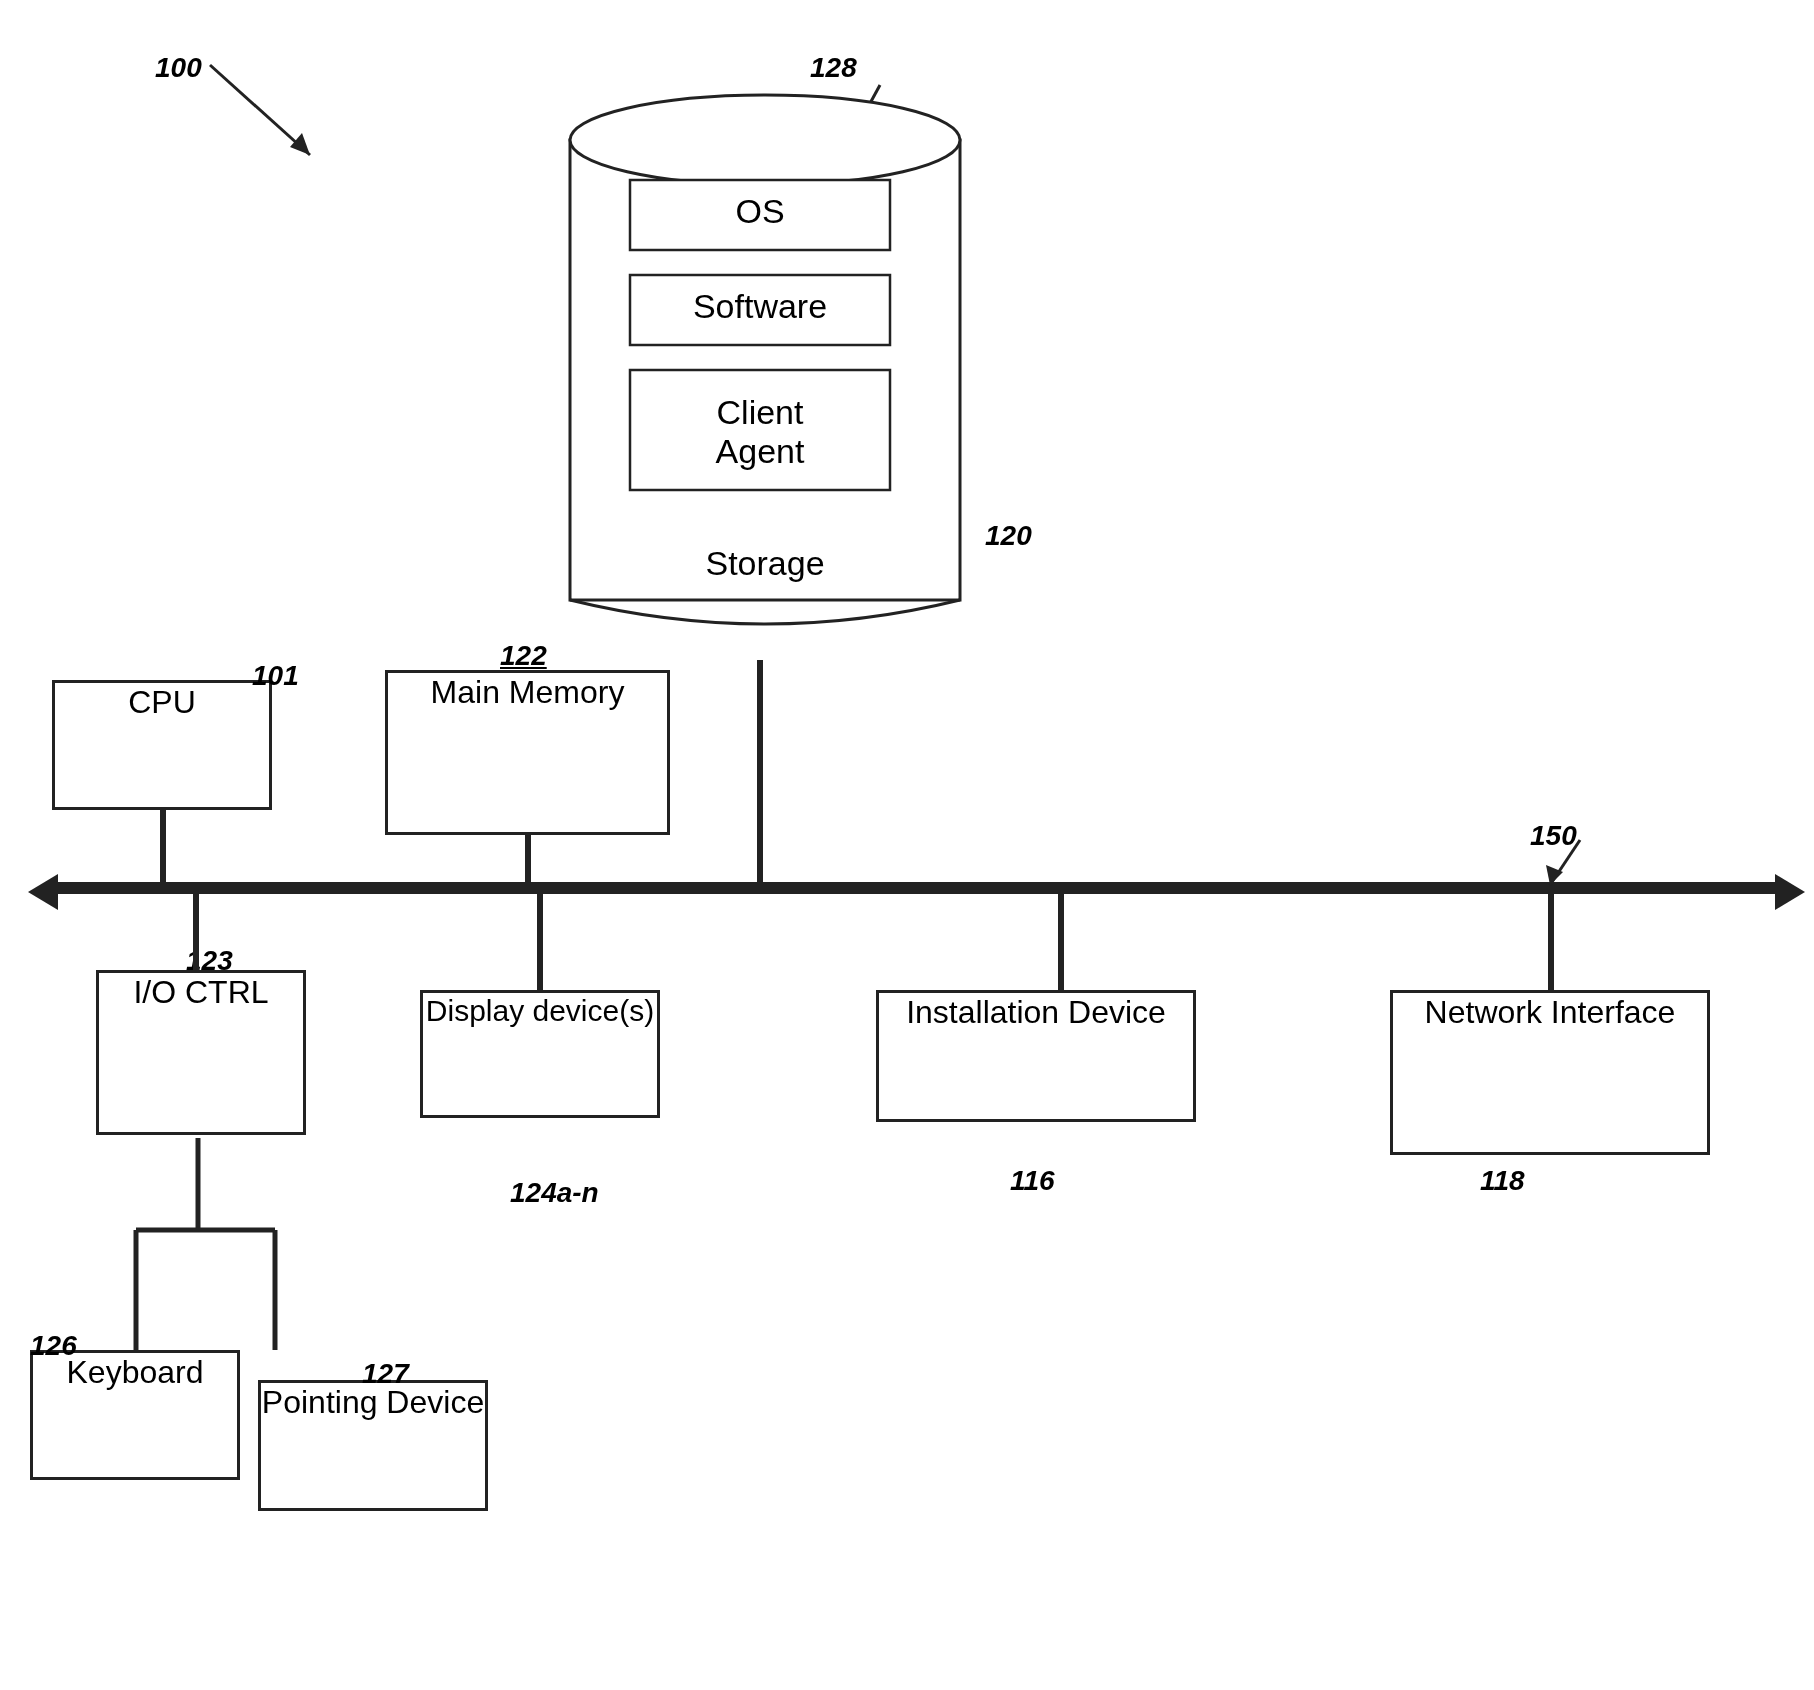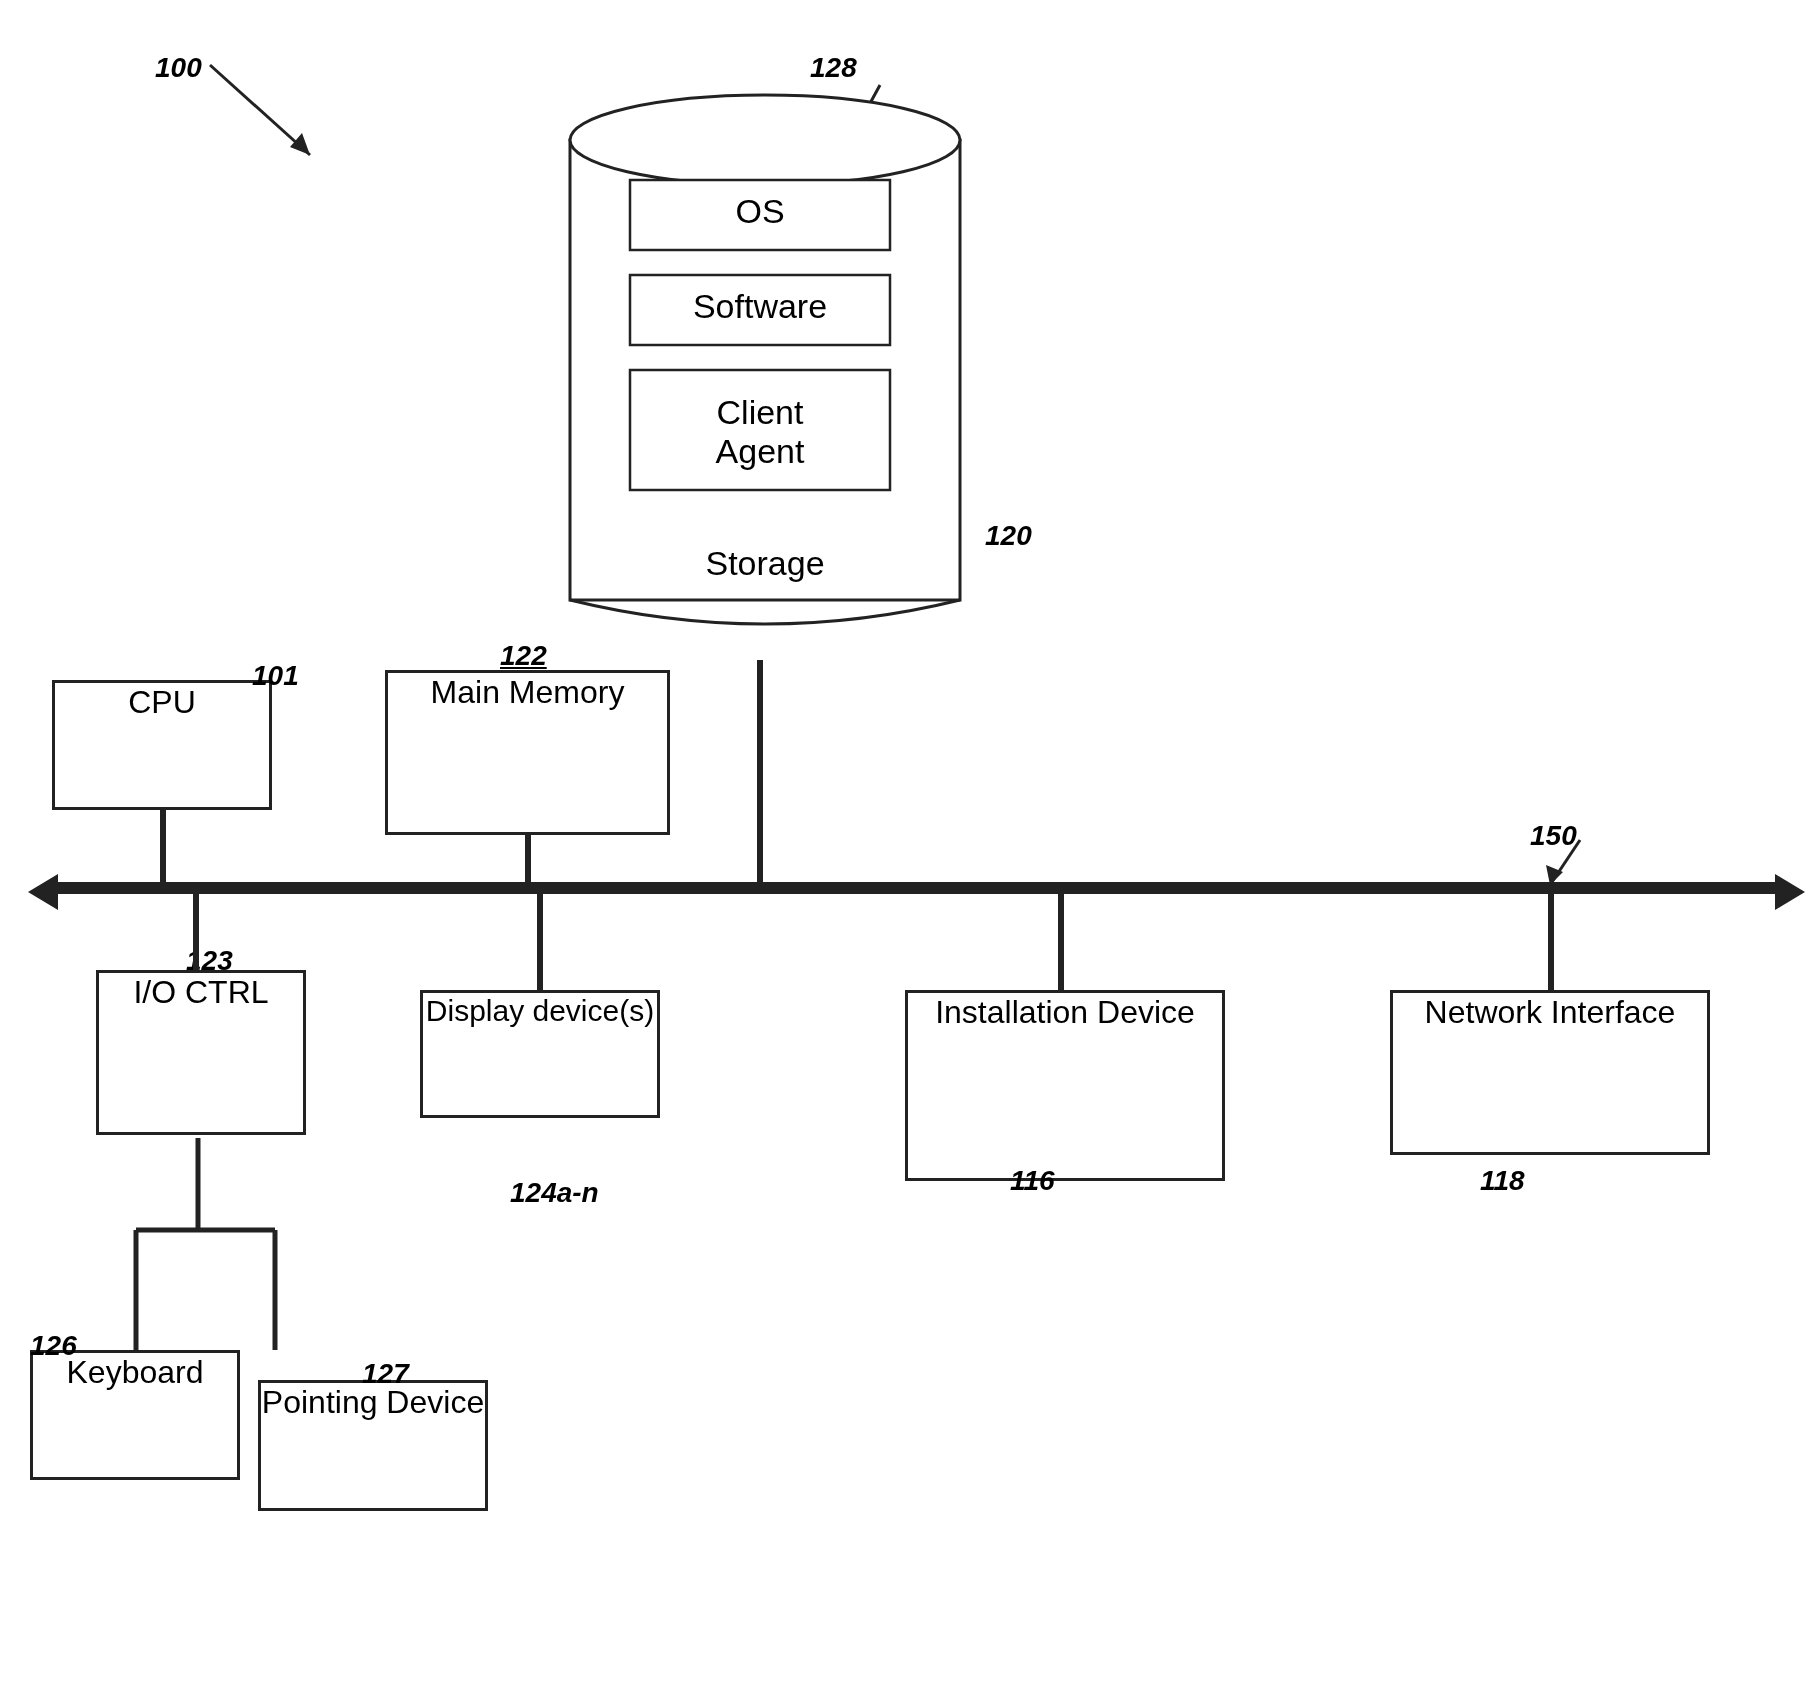--- a/index.html
+++ b/index.html
@@ -143,21 +143,21 @@
   <div class="connector" style="left:193px; top:894px; width:6px; height:78px;"></div>
 
   <div class="box" style="left:420px; top:990px; width:240px; height:128px;">
     <span style="font-size:30px;">Display device(s)</span>
   </div>
 
   <span class="label-ref" style="left:510px; top:1165px;margin-top:12px;">124a-n</span>
 
   <div class="connector" style="left:537px; top:894px; width:6px; height:98px;"></div>
 
-  <div class="box" style="left:905px; top:990px; width:320px; height:191px;">
+  <div class="box" style="left:876px; top:990px; width:320px; height:132px;">
     <span>Installation Device</span>
   </div>
 
   <span class="label-ref" style="left:1010px; top:1165px;">116</span>
 
   <div class="connector" style="left:1058px; top:894px; width:6px; height:98px;"></div>
 
   <div class="box" style="left:1390px; top:990px; width:320px; height:165px;">
     <span>Network Interface</span>
   </div>

